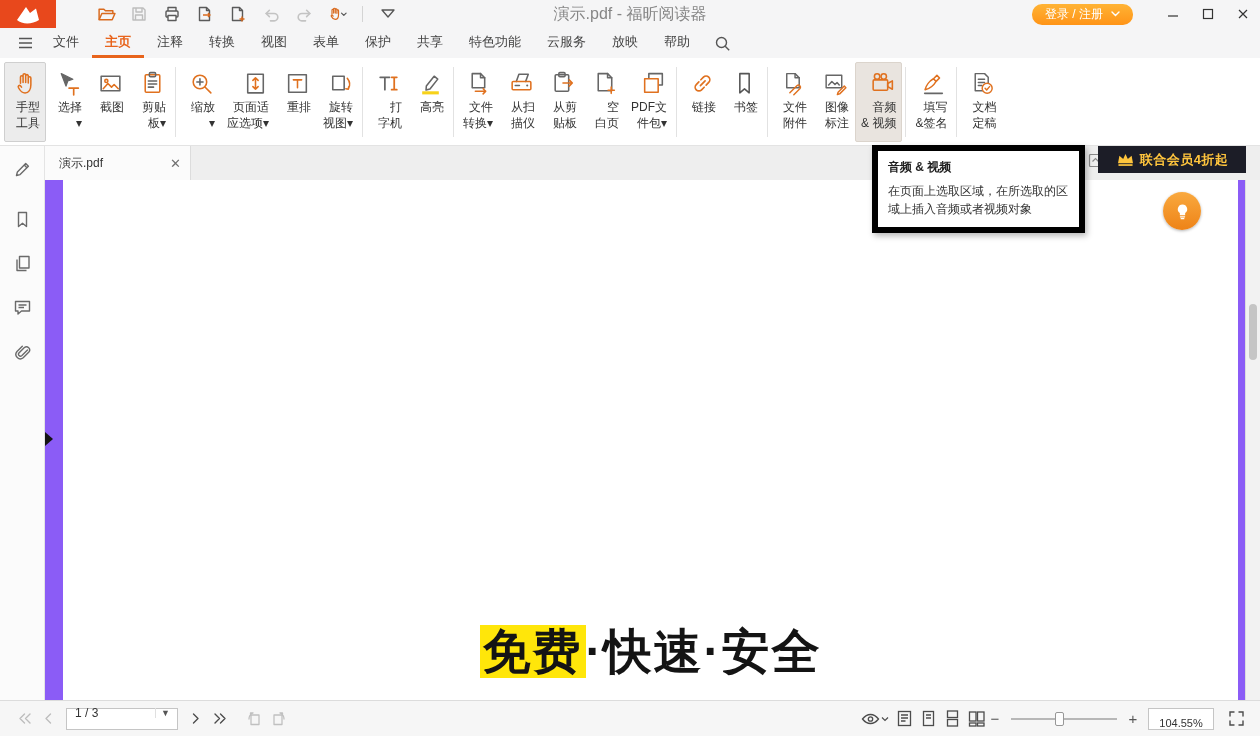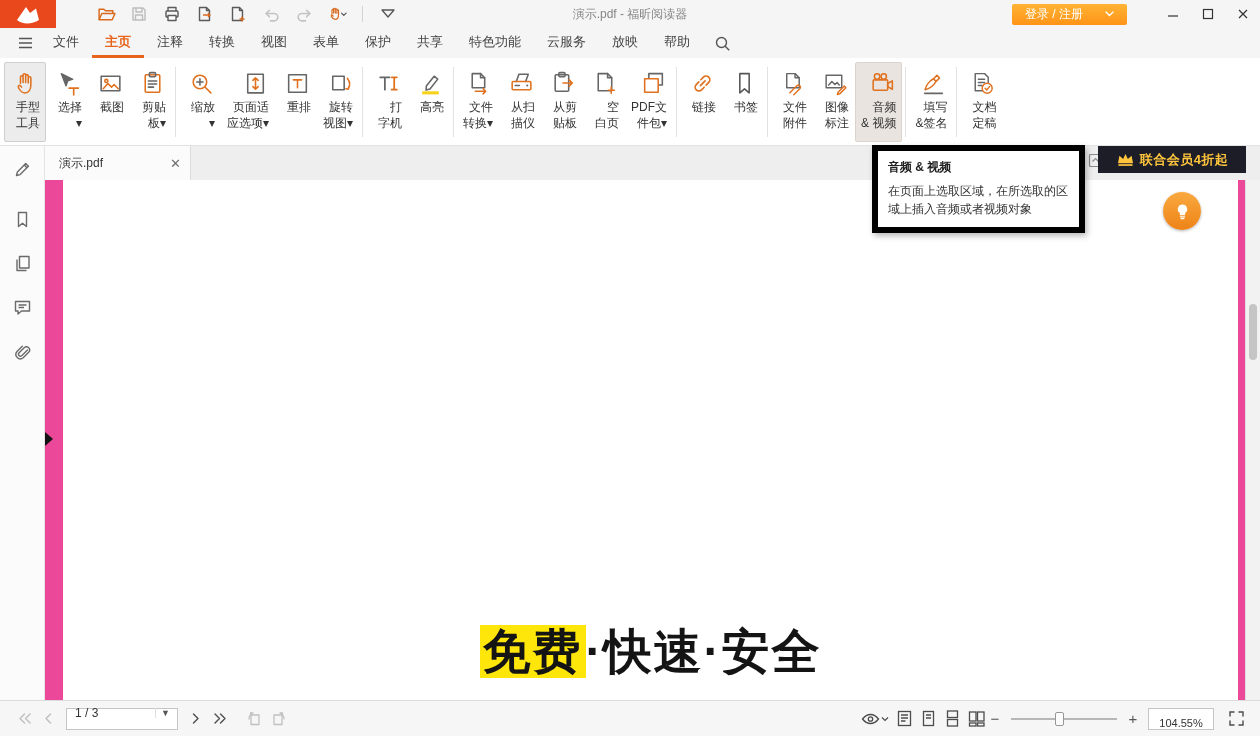--- a/index.html
+++ b/index.html
@@ -6,23 +6,23 @@
 html,body{width:1260px;height:736px}
 body{position:relative;font-family:"Liberation Sans",sans-serif;background:#8f8f8f;overflow:hidden;font-size:12px;color:#333}
 svg{display:block}
 
 
 .titlebar{position:absolute;left:0;top:0;width:100%;height:28px;background:#f5f5f6;display:flex;align-items:center;z-index:40}
 .logo{width:56px;height:28px;background:#e8481c;display:flex;align-items:center;justify-content:center;flex:none}
 .qat{display:flex;align-items:center;gap:13px;margin-left:40px}
 .qi{width:20px;height:20px;display:flex;align-items:center;justify-content:center}
 .qsep{width:1px;height:16px;background:#d4d4d4;margin:0 2px}
-.title-text{position:absolute;left:0;right:0;text-align:center;color:#868686;font-size:12px;pointer-events:none}
+.title-text{position:absolute;left:0;right:0;text-align:center;color:#868686;font-size:16px;pointer-events:none}
 .tb-right{margin-left:auto;display:flex;align-items:center;height:100%}
-.login-btn{display:flex;align-items:center;gap:22px;background:linear-gradient(180deg,#ffb335,#ff9417);color:#fff;border-radius:2px;height:21px;padding:0 13px;font-size:12px;margin-right:28px;white-space:nowrap}
+.login-btn{display:flex;align-items:center;gap:8px;background:linear-gradient(180deg,#ffb335,#ff9417);color:#fff;border-radius:10px;height:21px;padding:0 13px;font-size:12px;margin-right:22px;white-space:nowrap}
 .win-btn{width:35px;height:28px;display:flex;align-items:center;justify-content:center}
 
 
 .menubar{position:absolute;left:0;top:28px;width:100%;height:30px;background:#f5f5f6;display:flex;align-items:center;padding-left:14px;z-index:39}
 .hamburger{width:22px;height:22px;display:flex;align-items:center;justify-content:center;margin-right:4px}
 .menu-item{padding:0 13px;height:30px;line-height:27px;font-size:13px;color:#444;white-space:nowrap}
 .menu-item.active{color:#e8641c;font-weight:bold;border-bottom:3px solid #e8641c}
 .menu-search{width:26px;height:26px;display:flex;align-items:center;justify-content:center;margin-left:6px}
 
 
@@ -45,21 +45,21 @@
 .tt-title{font-weight:bold;margin-bottom:6px;color:#222}
 .tt-body{color:#333;line-height:1.5}
 
 
 .sidebar{position:absolute;left:0;top:146px;width:45px;bottom:36px;background:#fbfbfb;border-right:1px solid #e4e4e4;display:flex;flex-direction:column;align-items:center;padding-top:9px;z-index:29}
 .sb-ic{width:28px;height:28px;display:flex;align-items:center;justify-content:center;margin-bottom:16px}
 .sb-ic.first{margin-bottom:22px}
 .expand-handle{position:absolute;left:45px;top:432px;width:0;height:0;border-top:7px solid transparent;border-bottom:7px solid transparent;border-left:8px solid #141414;z-index:31}
 
 
-.doc-area{position:absolute;left:45px;top:180px;right:0;bottom:36px;background:#ec4899}
+.doc-area{position:absolute;left:45px;top:180px;right:0;bottom:36px;background:#8b5cf6}
 .page{position:absolute;left:18px;top:0;right:22px;bottom:0;background:#fff}
 .headline{position:absolute;left:0;right:0;bottom:16px;text-align:center;font-size:48px;font-weight:bold;color:#141414;letter-spacing:2px;white-space:nowrap}
 .hl-yellow{background:#ffe60a;padding:0 3px}
 .bulb{position:absolute;top:12px;right:37px;width:38px;height:38px;border-radius:50%;background:linear-gradient(180deg,#f9a93f,#ee8317);display:flex;align-items:center;justify-content:center;box-shadow:0 1px 3px rgba(0,0,0,.3)}
 
 
 .scrollbar{position:absolute;right:0;top:122px;width:15px;height:578px;background:#f2f2f2;border-left:1px solid #dddddd;z-index:28}
 .sb-up{position:absolute;top:3px;left:0;right:0;display:flex;justify-content:center}
 .sb-thumb{position:absolute;left:3px;top:182px;width:8px;height:56px;background:#c5c5c5;border-radius:4px}
 

